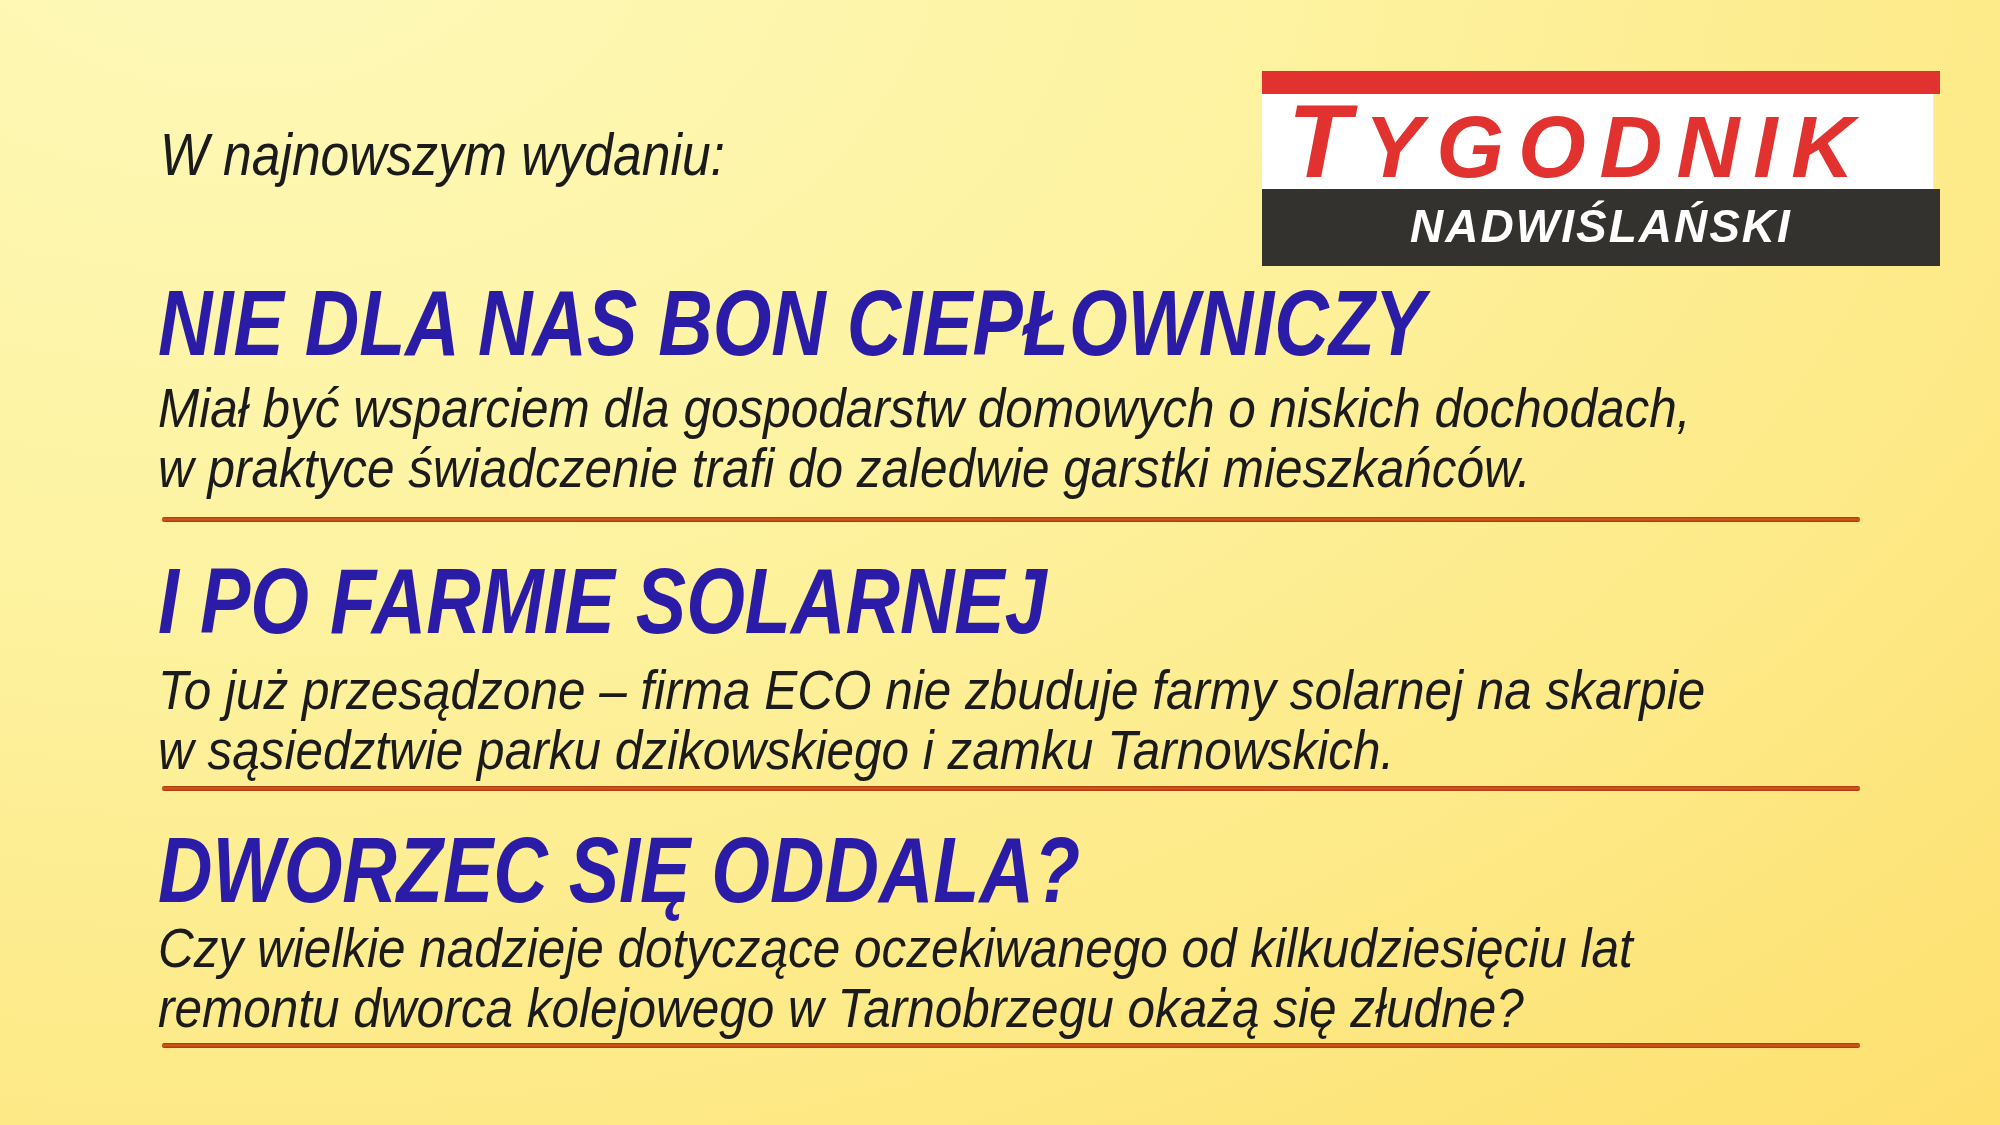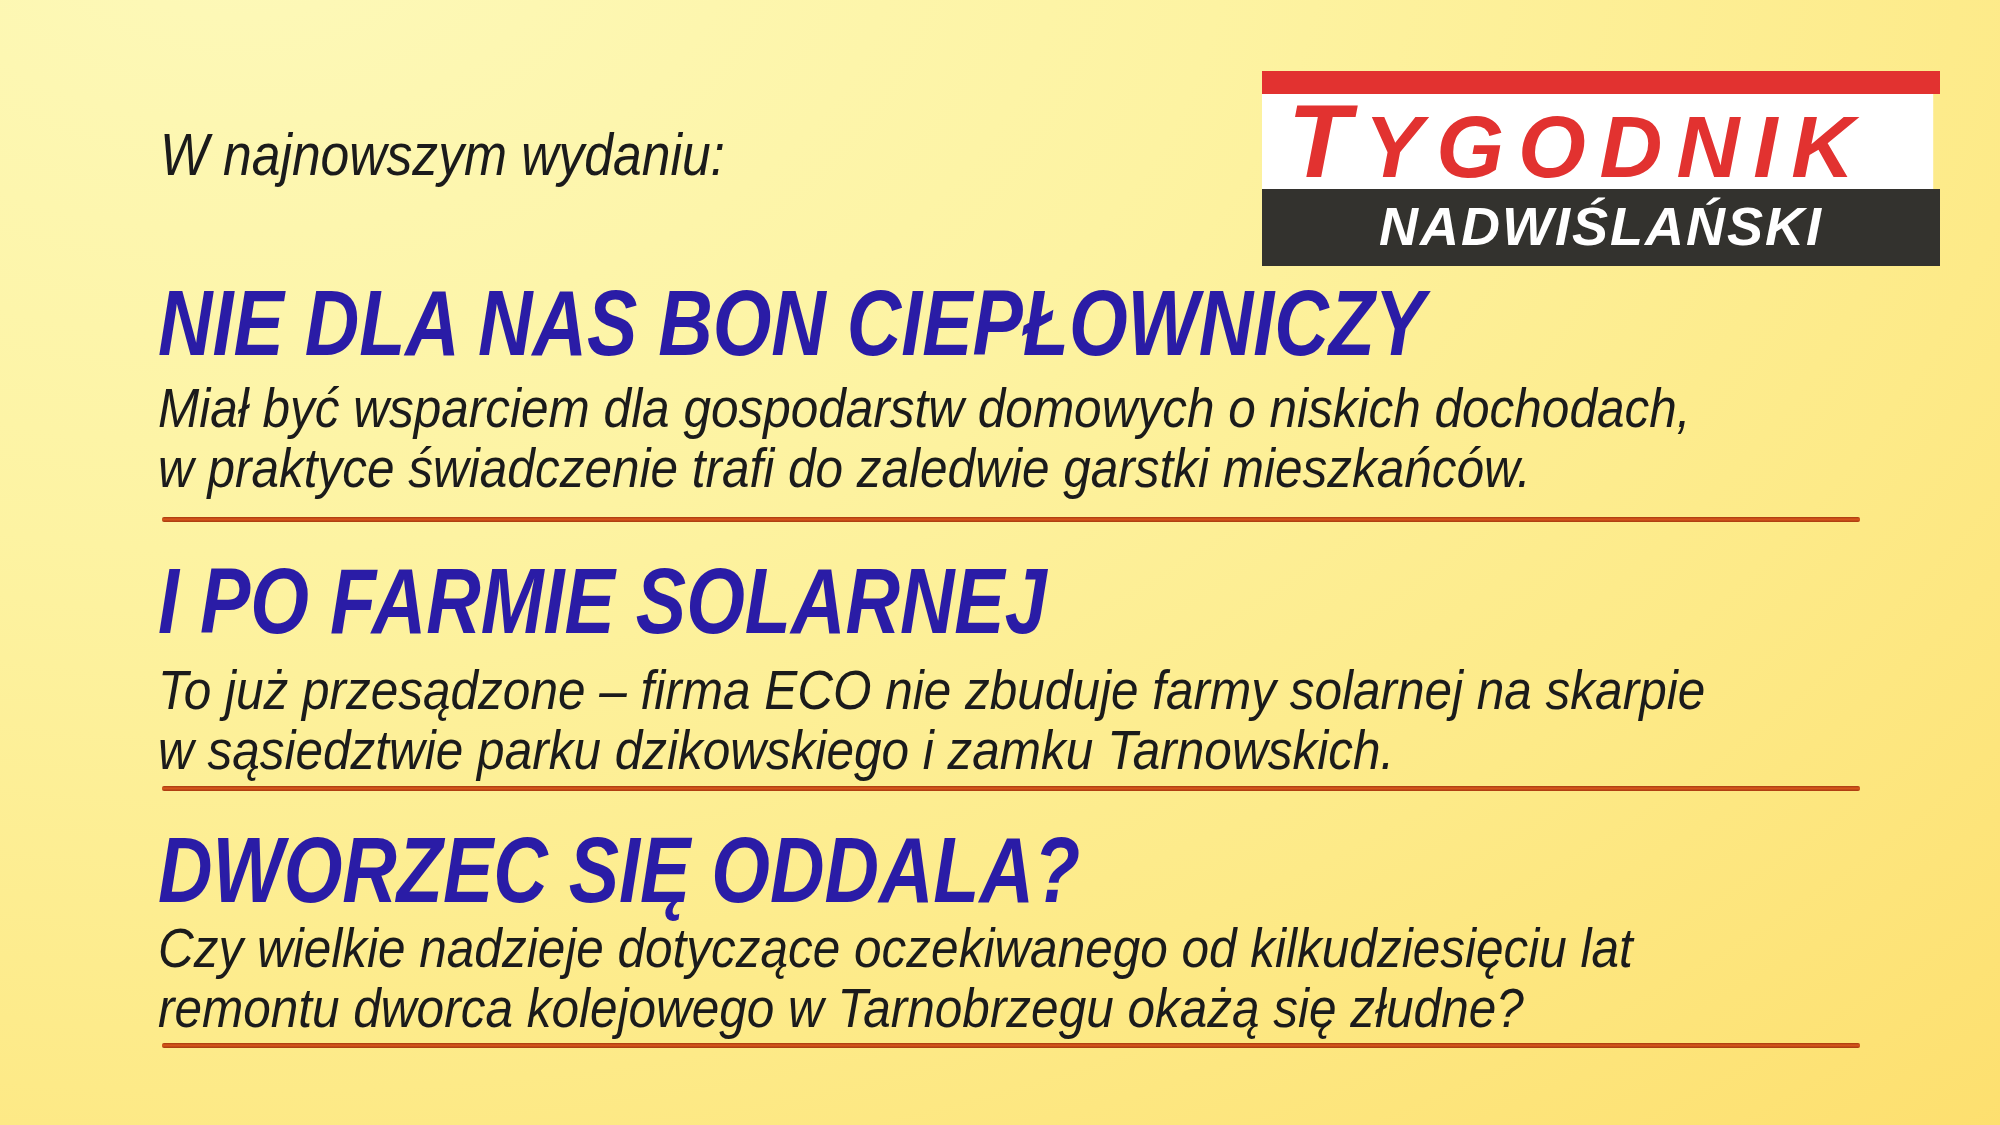--- a/index.html
+++ b/index.html
@@ -53,21 +53,21 @@
     transform:scaleX(0.99);transform-origin:left top;
   }
   .logo-title::first-letter{
     font-size:118%;
   }
   .logo-subtitle{
     position:absolute;left:0;top:118px;width:678px;height:77px;
     background:var(--logo-dark);
     color:var(--logo-white);
     font-weight:700;
-    font-size:54px;line-height:75px;
+    font-size:46px;line-height:75px;
     text-align:center;
     letter-spacing:2px;
     white-space:nowrap;
     transform:scaleX(1);transform-origin:center top;
   }
   
   .headline{
     position:absolute;left:158px;
     font-weight:700;
     font-size:92px;line-height:1.05;

